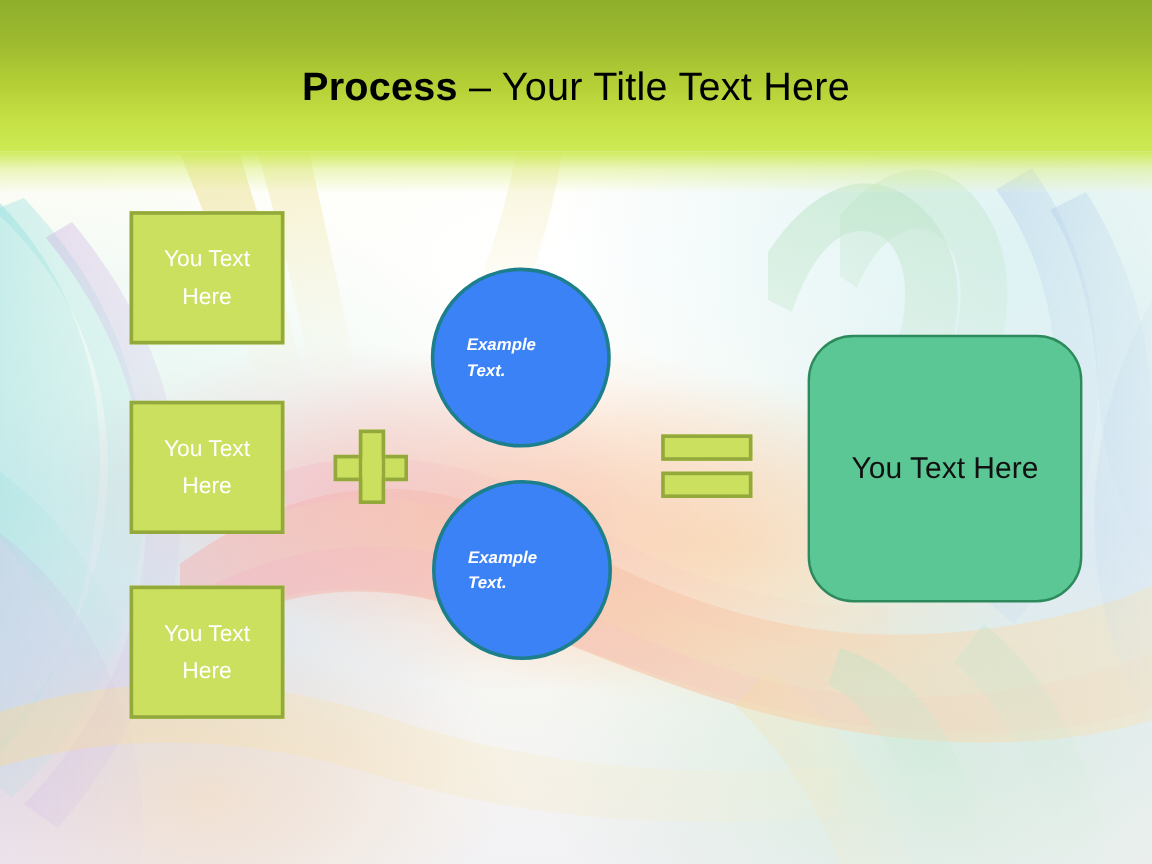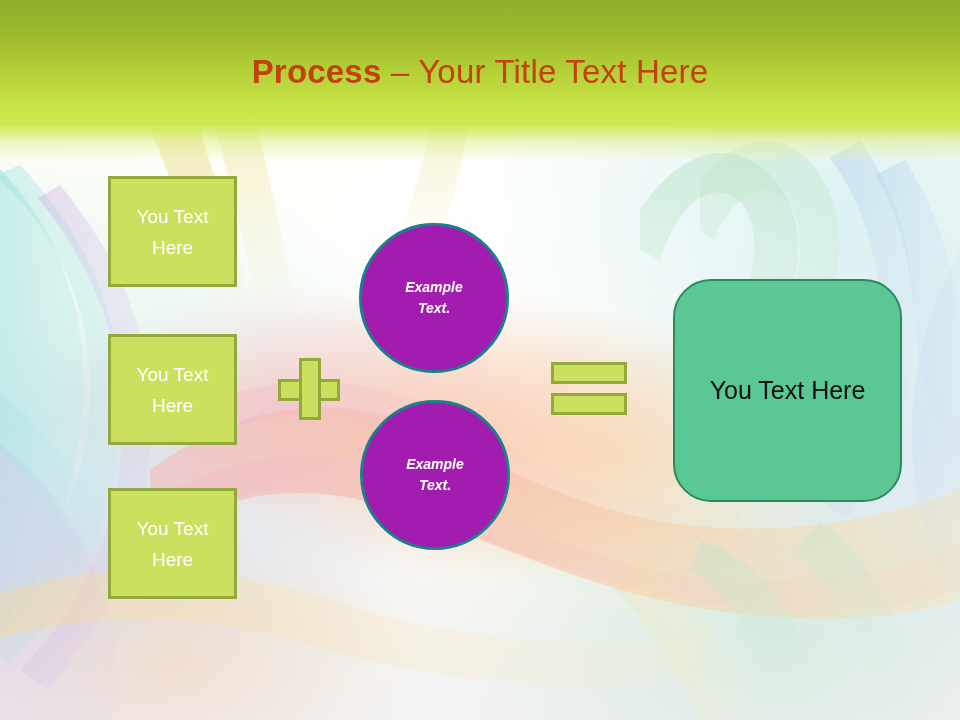--- a/index.html
+++ b/index.html
@@ -59,21 +59,21 @@
     left: 0; top: 126px;
     width: 960px; height: 34px;
     background: linear-gradient(to bottom, rgba(205,234,85,0.95) 0%, rgba(222,240,140,0.55) 45%, rgba(247,250,226,0.12) 100%);
     pointer-events: none;
   }
   #slide-title {
     position: absolute;
     left: 0; top: 52px;
     width: 960px;
     text-align: center;
-    color: #c2410c;
+    color: #000000;
     font-size: 33px;
     line-height: 40px;
     letter-spacing: 0.2px;
     white-space: nowrap;
   }
   #slide-title .t-bold { font-weight: bold; }
   #slide-title .t-rest { font-weight: normal; }
 
   
   .in-box {
@@ -115,28 +115,28 @@
     left: 24px; top: 24px; width: 16px; height: 16px;
     background: #cbe05f;
   }
 
   
   .mid-circle {
     position: absolute;
     width: 150px; height: 150px;
     box-sizing: border-box;
     border-radius: 50%;
-    background: #a21caf;
+    background: #3b82f6;
     border: 3px solid #1d7f8b;
     color: #ffffff;
     font-size: 14px;
     font-weight: bold;
     font-style: italic;
     line-height: 21px;
-    text-align: center;
+    text-align: left;
     display: flex;
     align-items: center;
     justify-content: center;
   }
   #mid-circle-1 { left: 359px; top: 223px; }
   #mid-circle-2 { left: 360px; top: 400px; }
   .mid-circle .wrap { width: 90px; }
 
   
   #equals-sign {

